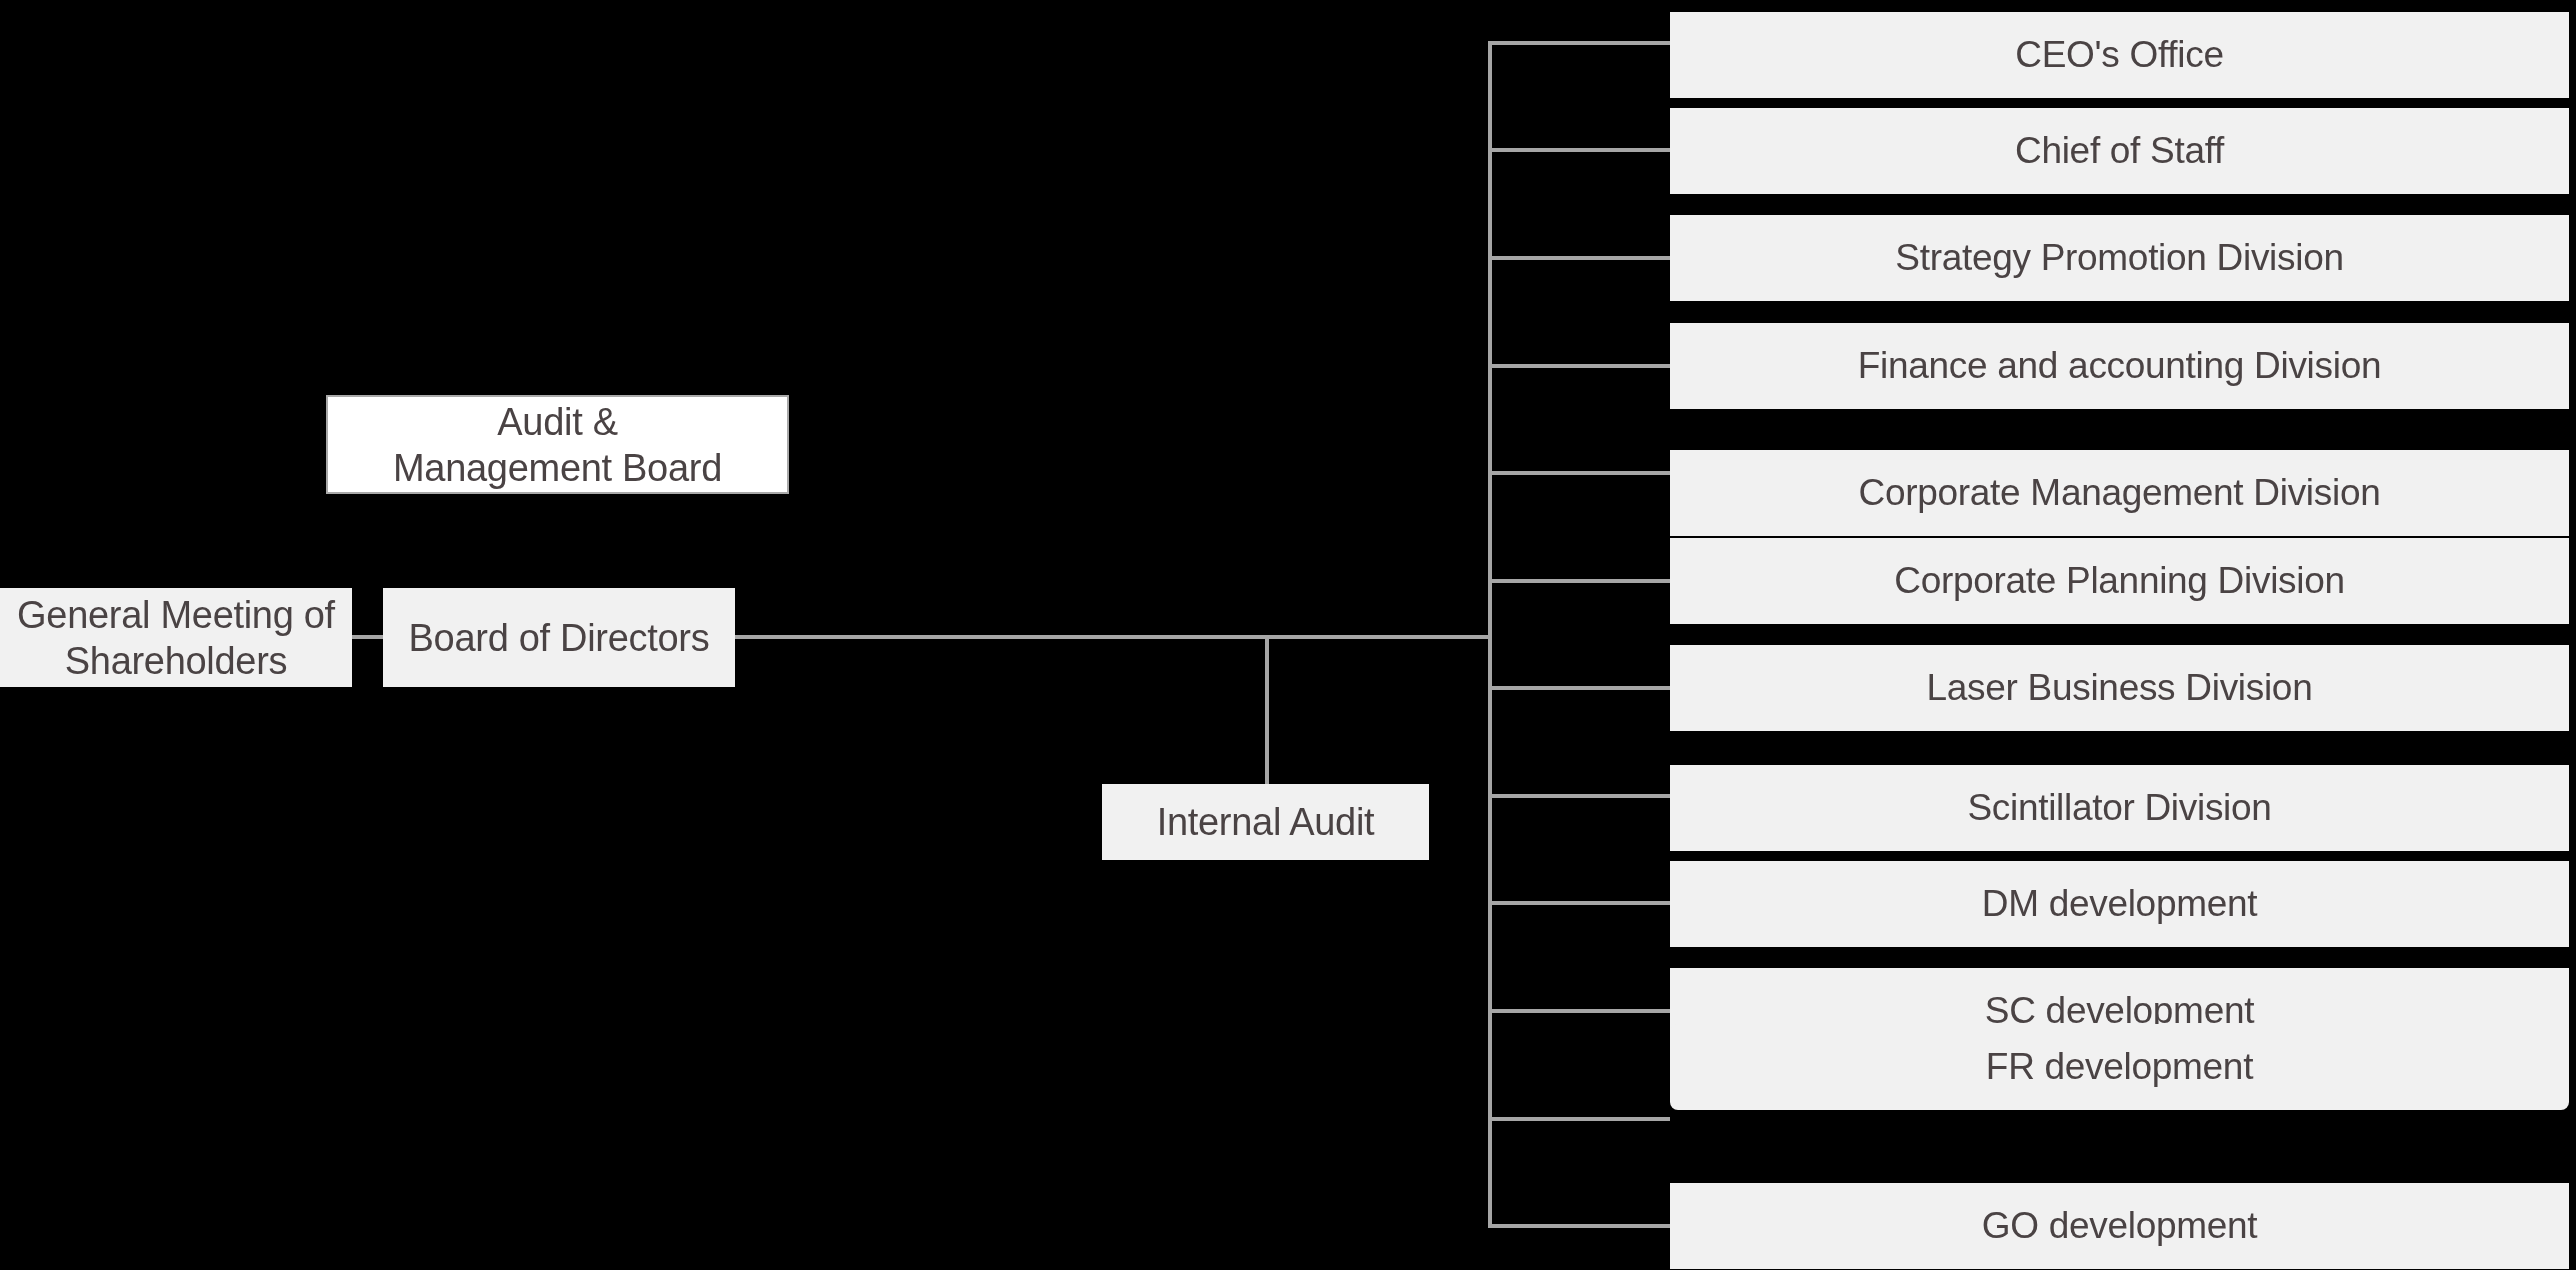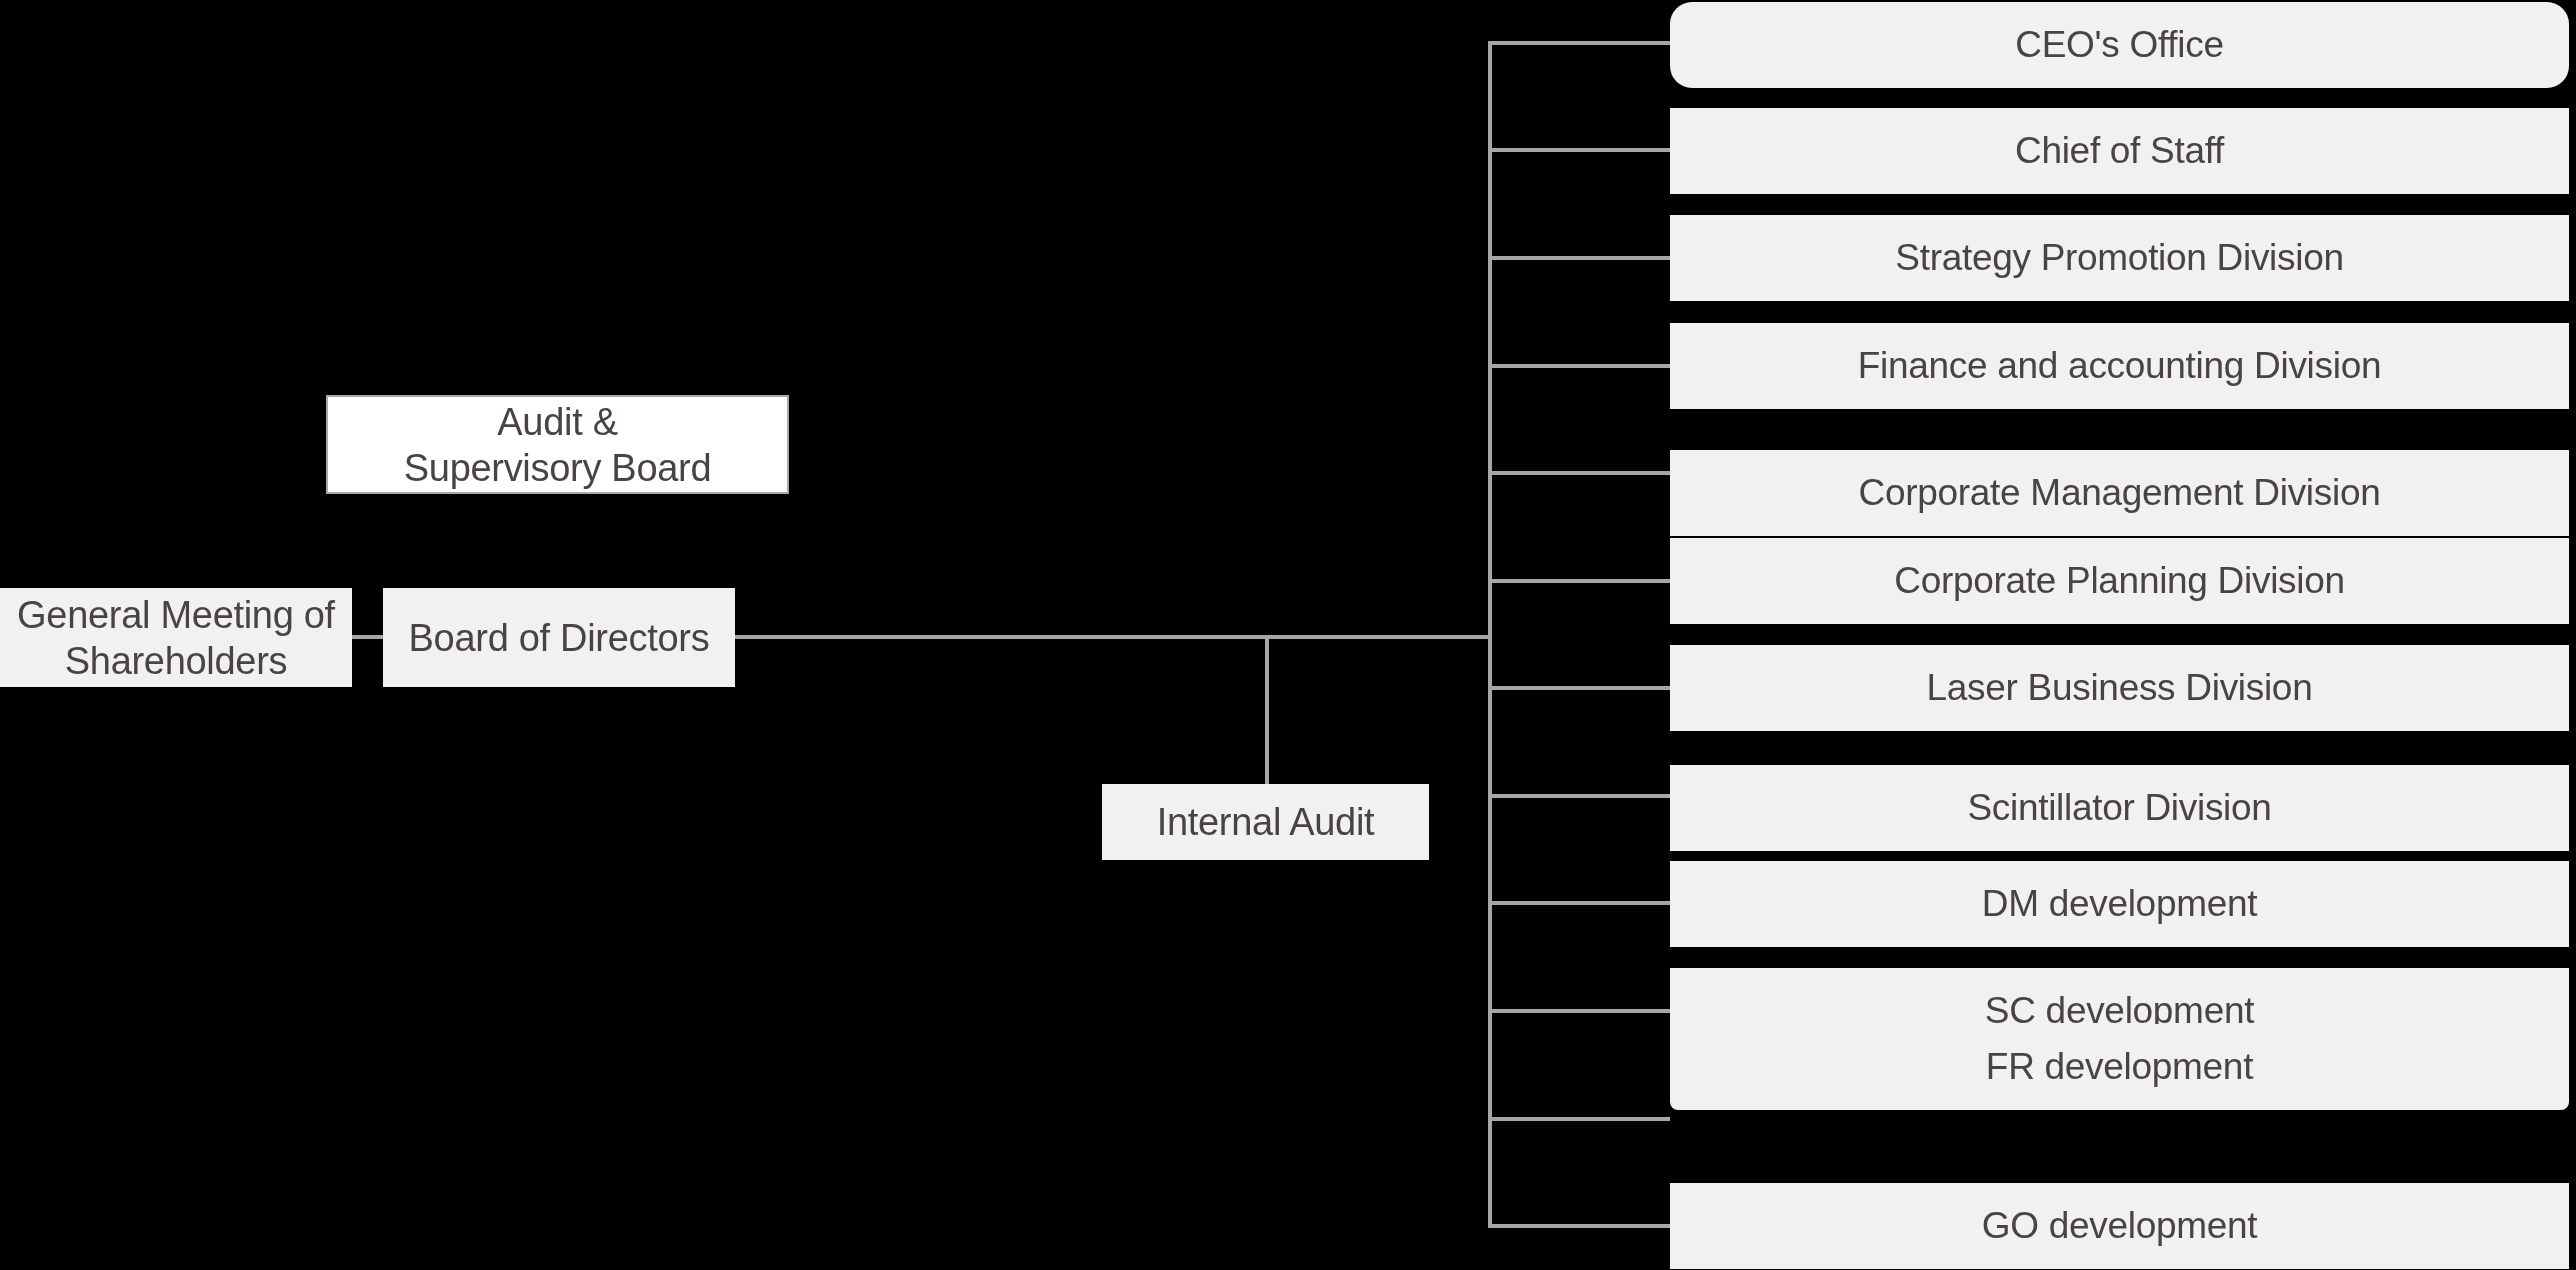--- a/index.html
+++ b/index.html
@@ -74,30 +74,30 @@
     <div>Shareholders</div>
   </div>
 
   <div class="box" id="box-board">
     <div>Board of Directors</div>
   </div>
 
 
   <div class="box highlight" id="box-audit-supervisory">
     <div>Audit &amp;</div>
-    <div>Supervisory Board</div>
+    <div>Management Board</div>
   </div>
 
   <div class="box" id="box-internal-audit">
     <div>Internal Audit</div>
   </div>
 
   <div id="divisions">
       <div class="line branch" style="top: 41px;"></div>
-      <div class="box division" style="top: 2px; border-radius: 22px;">
+      <div class="box division" style="top: 12px;">
         <div>CEO's Office</div>
       </div>
       <div class="line branch" style="top: 148px;"></div>
       <div class="box division" style="top: 108px;">
         <div>Chief of Staff</div>
       </div>
       <div class="line branch" style="top: 256px;"></div>
       <div class="box division" style="top: 215px;">
         <div>Strategy Promotion Division</div>
       </div>

